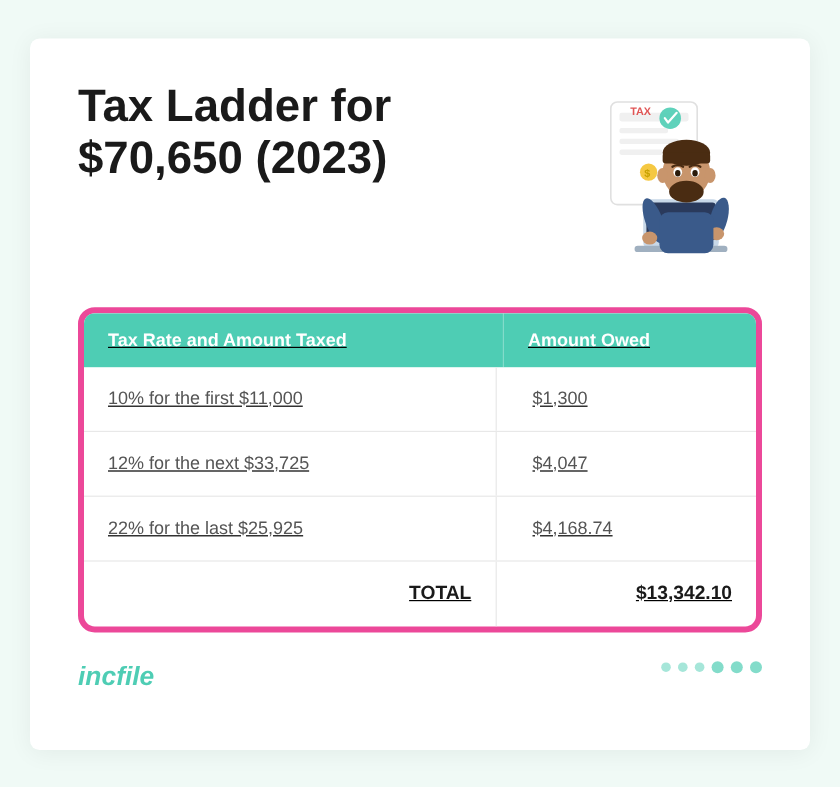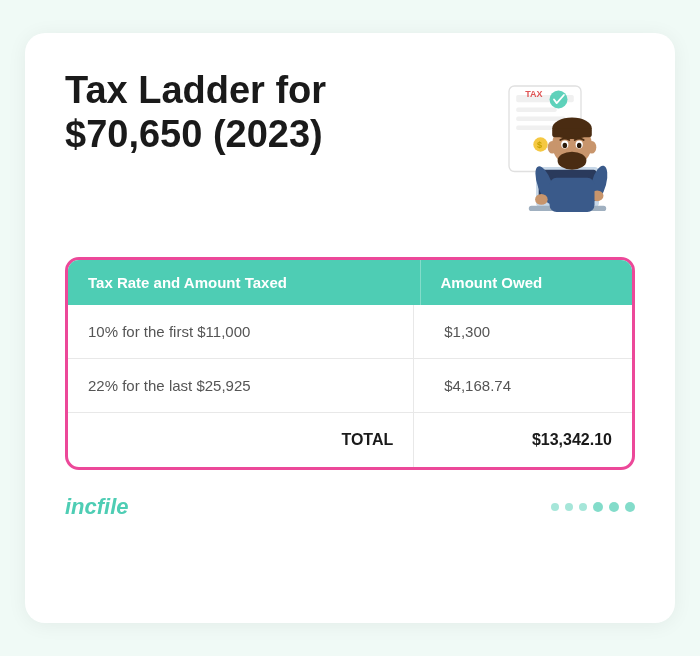--- a/index.html
+++ b/index.html
@@ -9,21 +9,21 @@
       height: 656px;
       background: #f0faf6;
       font-family: 'Arial', sans-serif;
       display: flex;
       align-items: center;
       justify-content: center;
     }
 
     .card {
       background: #ffffff;
-      border-radius: 20px;
+      border-radius: 8px;
       width: 650px;
       min-height: 590px;
       padding: 36px 40px 48px 40px;
       position: relative;
       box-shadow: 0 2px 20px rgba(0,0,0,0.06);
     }
 
     .header-section {
       display: flex;
       align-items: flex-start;
@@ -50,21 +50,22 @@
 
     
     .character-svg {
       width: 180px;
       height: 150px;
     }
 
     .table-wrapper {
       border-radius: 14px;
       overflow: hidden;
-      border: 3px solid #ec4899;
+      border: 5px solid #ec4899;
+      text-decoration: underline;
     }
 
     .table-header {
       display: grid;
       grid-template-columns: 1fr 0.6fr;
       background: #4ecdb4;
     }
 
     .table-header-cell {
       padding: 14px 20px;
@@ -103,21 +104,21 @@
 
     .total-row .table-cell {
       font-weight: 800;
       color: #1a1a1a;
       font-size: 16px;
     }
 
     .footer {
       margin-top: 24px;
       display: flex;
-      align-items: center;
+      align-items: flex-start;
       justify-content: space-between;
     }
 
     .brand {
       font-size: 22px;
       font-weight: 700;
       color: #4ecdb4;
       font-style: italic;
     }
 
@@ -206,20 +207,24 @@
       <div class="table-header-cell">Amount Owed</div>
     </div>
 
     <div class="table-body">
 
       <div class="table-row">
         <div class="table-cell">10% for the first $11,000</div>
         <div class="table-cell">$1,300</div>
       </div>
 
+      <div class="table-row">
+        <div class="table-cell">12% for the next $33,725</div>
+        <div class="table-cell">$4,047</div>
+      </div>
 
       <div class="table-row">
         <div class="table-cell">22% for the last $25,925</div>
         <div class="table-cell">$4,168.74</div>
       </div>
 
       <div class="table-row total-row">
         <div class="table-cell">TOTAL</div>
         <div class="table-cell">$13,342.10</div>
       </div>

